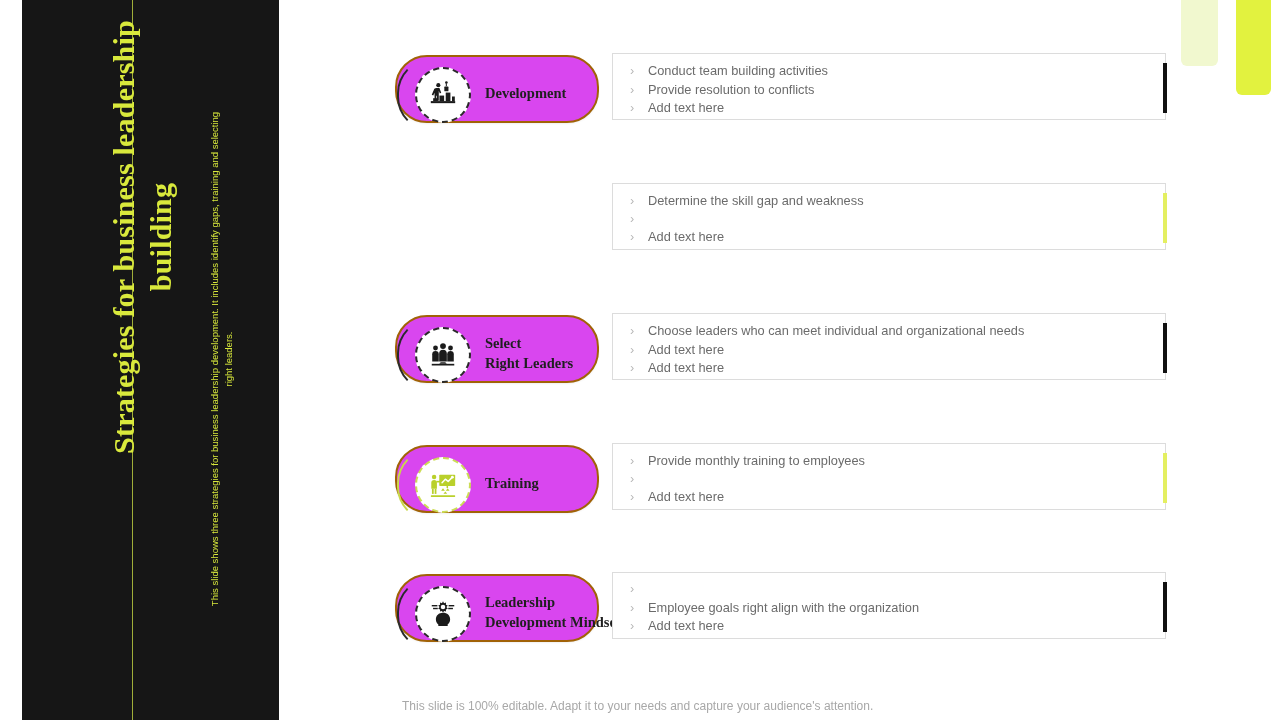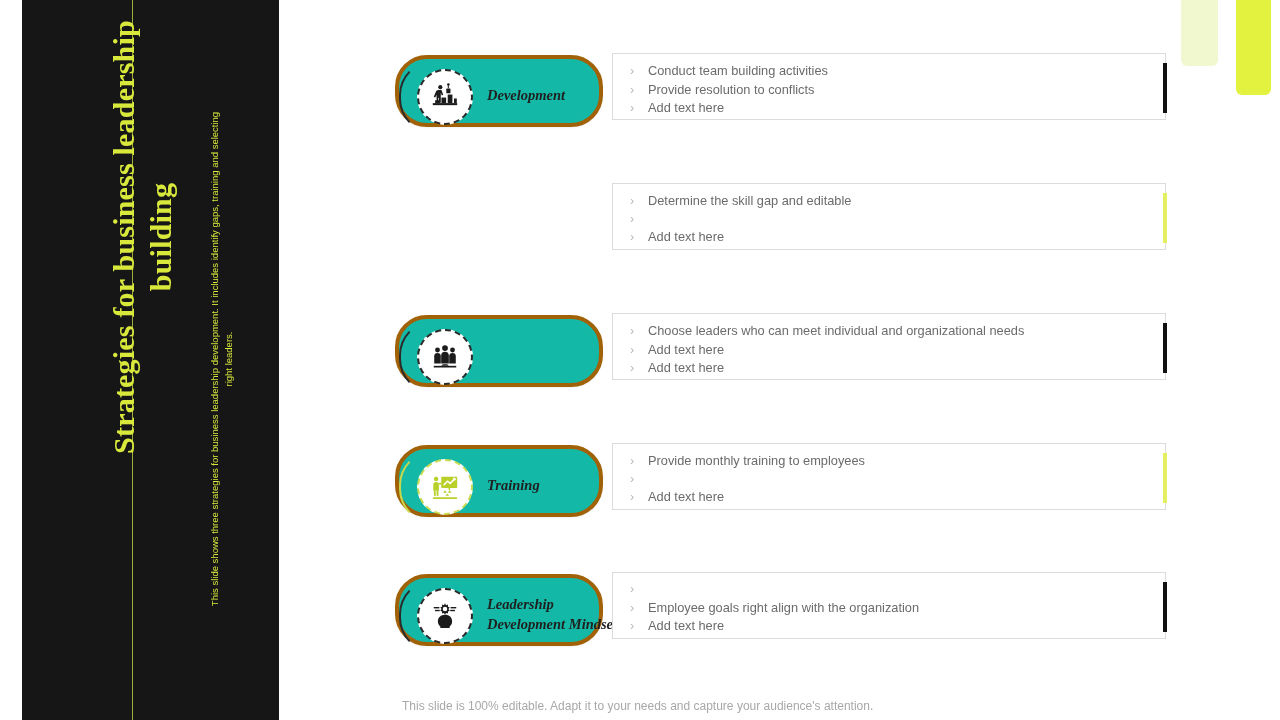--- a/index.html
+++ b/index.html
@@ -88,25 +88,24 @@
   #row-3 { top: 441px; }
   #row-4 { top: 570px; }
 
   
   .label-card {
     position: absolute;
     left: 10px;
     top: 4px;
     width: 200px;
     height: 64px;
-    background: #14b8a6;
-    border: 4px solid #a16207;
+    background: #d946ef;
+    border: 2px solid #a16207;
     border-radius: 32px;
     box-shadow: 0 1px 2px rgba(0,0,0,.06);
-    font-style: italic;
   }
   .arc {
     position: absolute;
     left: 0px;
     top: 2px;
     width: 34px;
     height: 68px;
     border: 2px solid #2a2a2a;
     border-right-color: transparent;
     border-top-color: transparent;
@@ -255,21 +254,21 @@
     </div>
     <div class="accent-bar"></div>
   </div>
 </div>
 
 <div class="row accent-green" id="row-1">
   <div class="bullets-panel">
     <div class="bullets-list">
       <div class="bullet-item">
         <span class="bullet-chevron">›</span>
-        <span class="bullet-text">Determine the skill gap and editable</span>
+        <span class="bullet-text">Determine the skill gap and weakness</span>
       </div>
       <div class="bullet-item">
         <span class="bullet-chevron">›</span>
       </div>
       <div class="bullet-item">
         <span class="bullet-chevron">›</span>
         <span class="bullet-text">Add text here</span>
       </div>
     </div>
     <div class="accent-bar"></div>
@@ -285,20 +284,24 @@
           <circle cx="8" cy="8.5" r="2.6"></circle>
           <path d="M8 11.8c-2.2 0-3.5 1.3-3.5 3.3V23h7V15.1c0-2-1.3-3.3-3.5-3.3z"></path>
           <circle cx="24" cy="8.5" r="2.6"></circle>
           <path d="M24 11.8c-2.2 0-3.5 1.3-3.5 3.3V23h7V15.1c0-2-1.3-3.3-3.5-3.3z"></path>
           <circle cx="16" cy="6.5" r="3.1"></circle>
           <path d="M16 10.4c-2.6 0-4.1 1.5-4.1 3.9V23h8.2v-8.7c0-2.4-1.5-3.9-4.1-3.9z"></path>
           <rect x="4" y="25.4" width="24" height="1.8"></rect>
           <path d="M13.6 23.6h4.8l1.6 1.6h-8z"></path>
         </g>
       </svg>
+    </div>
+    <div class="label-text">
+      <span>Select</span>
+      <span>Right Leaders</span>
     </div>
   </div>
   <div class="bullets-panel">
     <div class="bullets-list">
       <div class="bullet-item">
         <span class="bullet-chevron">›</span>
         <span class="bullet-text">Choose leaders who can meet individual and organizational needs</span>
       </div>
       <div class="bullet-item">
         <span class="bullet-chevron">›</span>

